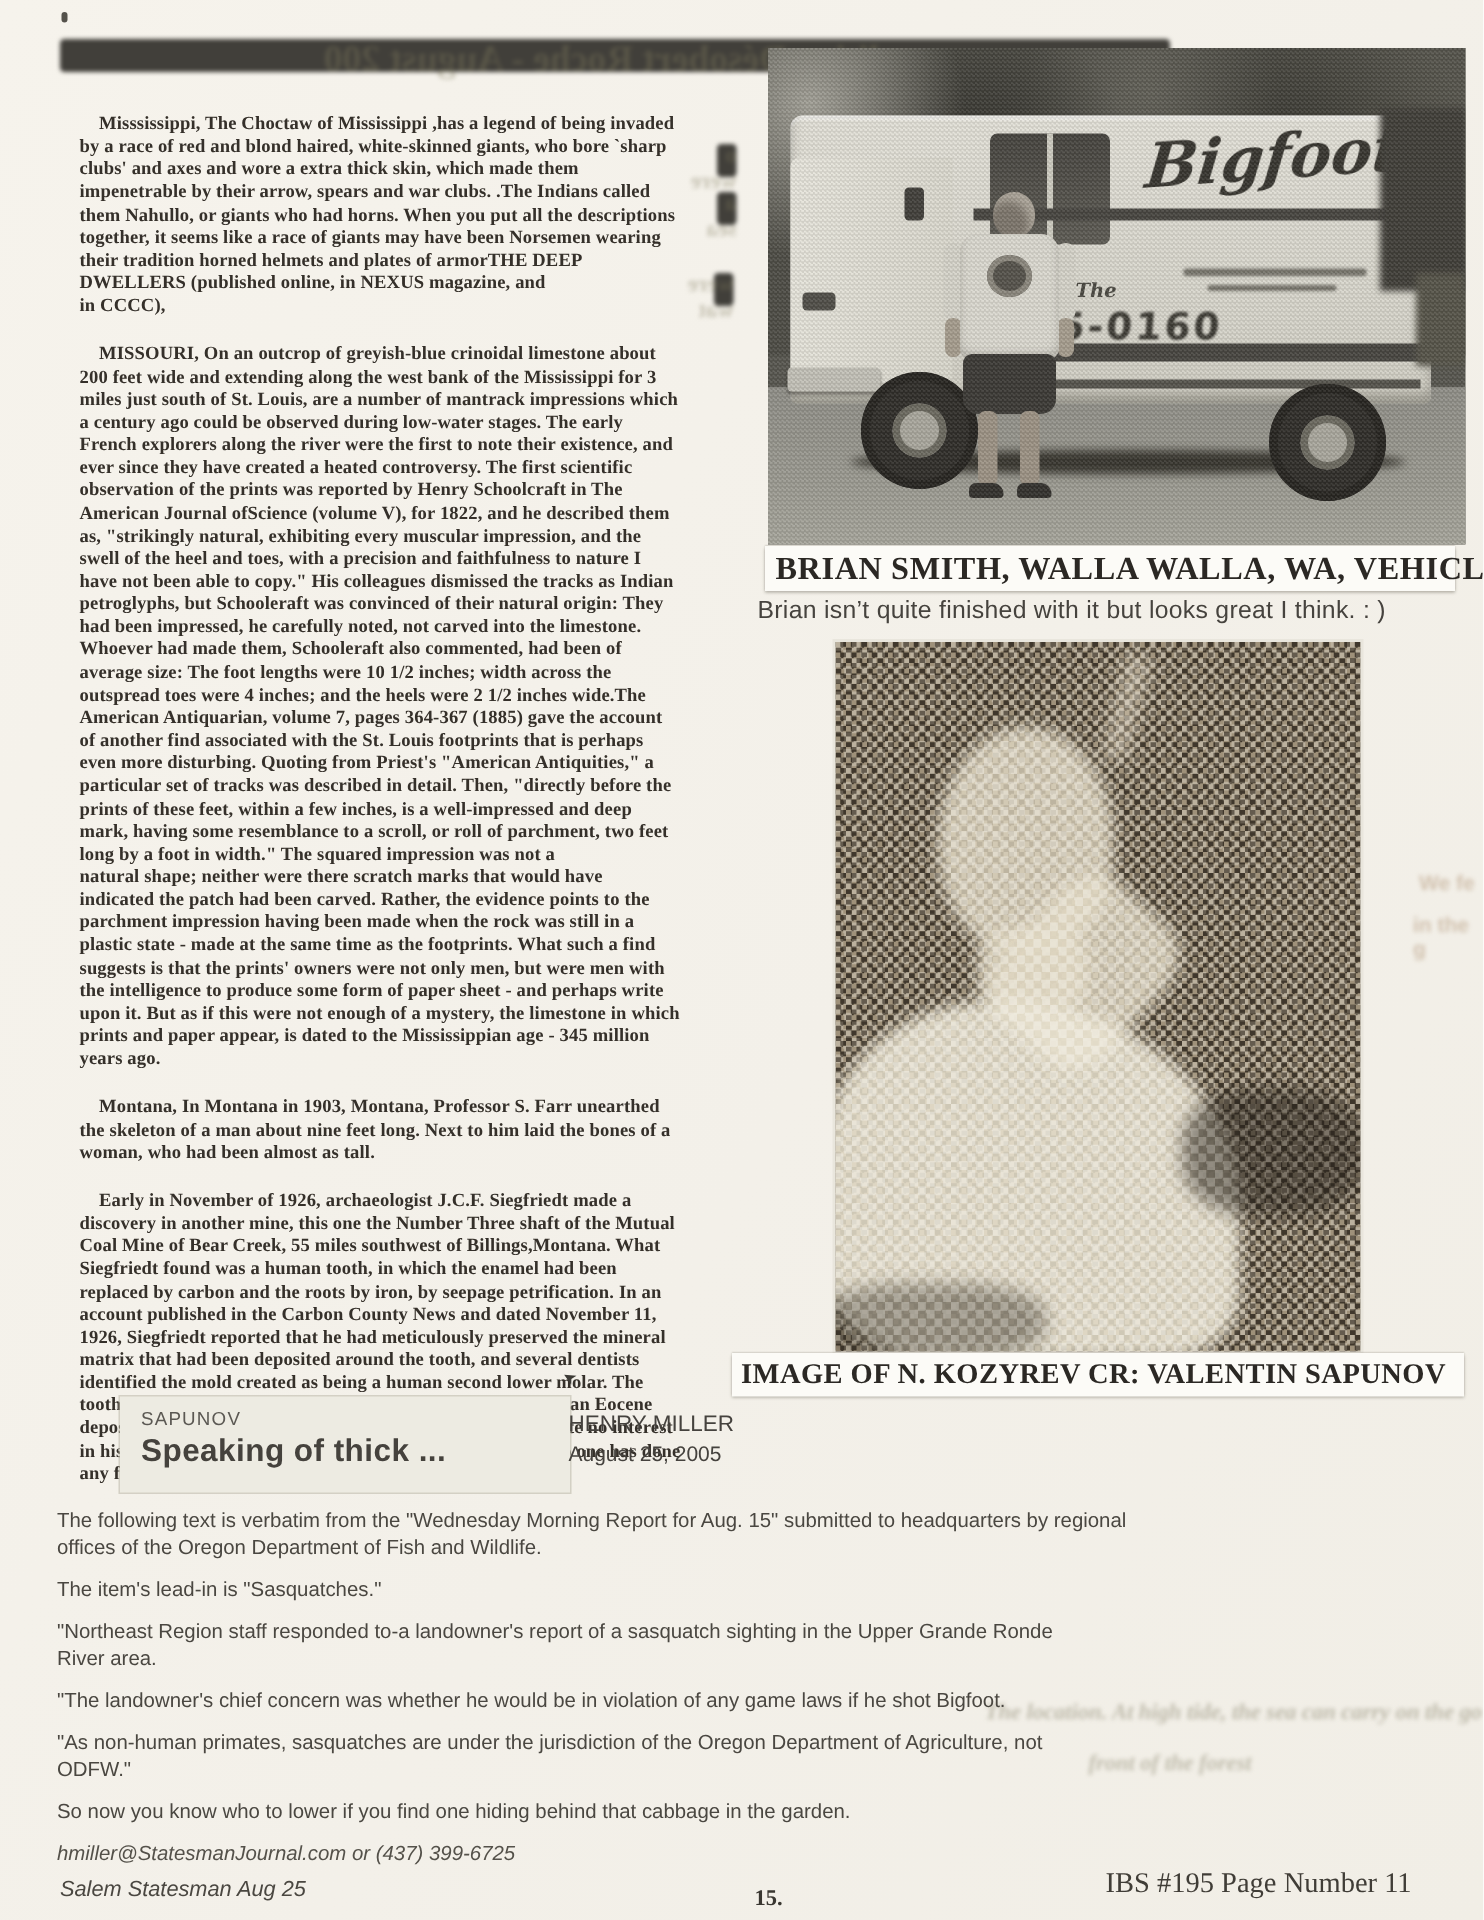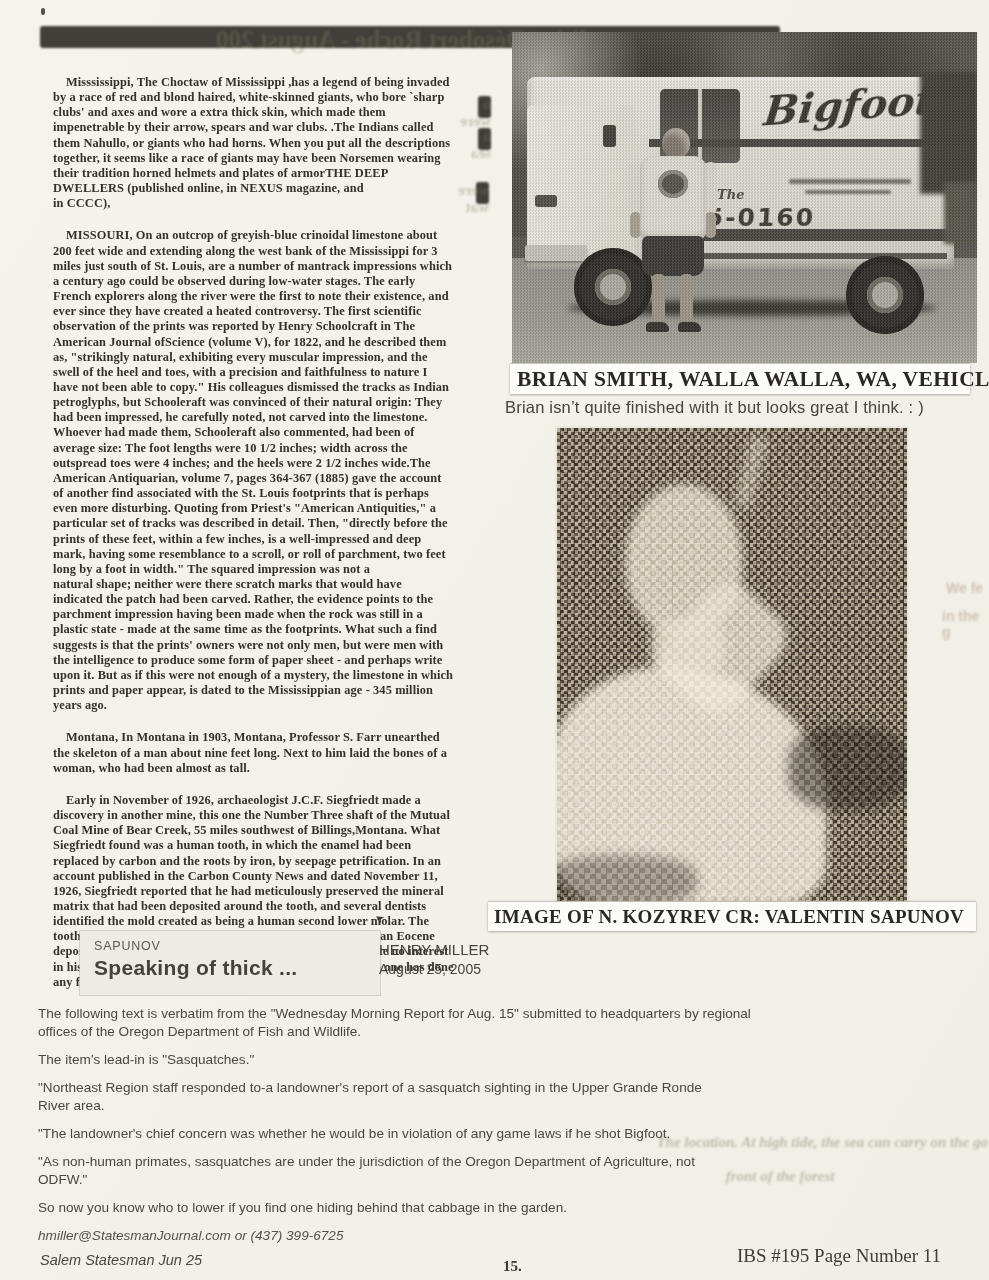--- a/index.html
+++ b/index.html
@@ -266,17 +266,17 @@
     <p>The item's lead-in is "Sasquatches."</p>
     <p>"Northeast Region staff responded to-a landowner's report of a sasquatch sighting in the Upper Grande Ronde
 River area.</p>
     <p>"The landowner's chief concern was whether he would be in violation of any game laws if he shot Bigfoot.</p>
     <p>"As non-human primates, sasquatches are under the jurisdiction of the Oregon Department of Agriculture, not
 ODFW."</p>
     <p>So now you know who to lower if you find one hiding behind that cabbage in the garden.</p>
     <p class="contact">hmiller@StatesmanJournal.com or (437) 399-6725</p>
   </div>
 
-  <div class="f-src">Salem Statesman Jun 25</div>
+  <div class="f-src">Salem Statesman Aug 25</div>
   <div class="f-num">15.</div>
   <div class="f-issue">IBS #195 Page Number 11</div>
 
 </div>
 
 </body></html>

